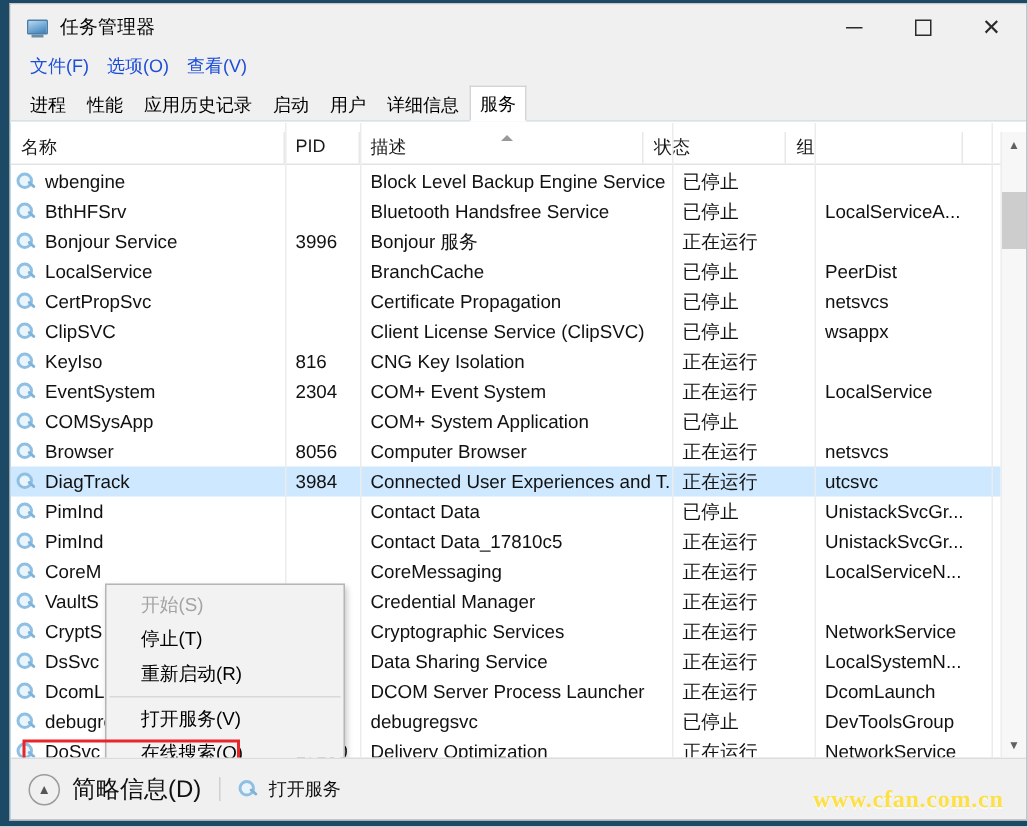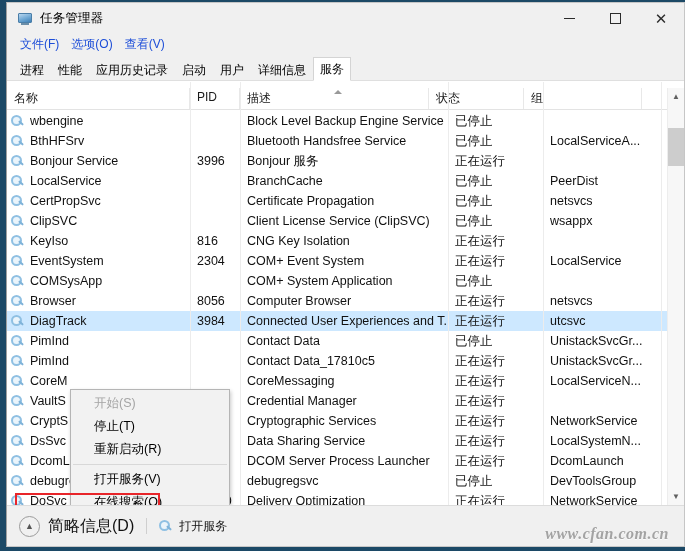--- a/index.html
+++ b/index.html
@@ -304,23 +304,22 @@
     width: 145px; height: 22px;
     border: 2px solid #e8252a;
     z-index: 60;
     pointer-events: none;
   }
   
   .watermark {
     position: absolute;
     right: 16px; bottom: 8px;
     font-size: 16px;
-    font-style: italic;
     font-weight: bold;
-    color: #a3a3a3;
+    color: #fde047;
     letter-spacing: .5px;
     z-index: 5;
     text-shadow: 0 1px 0 #fafafa;
     font-family: "Liberation Serif", serif;
   }
 </style>
 </head>
 <body>
 
 <div id="app">

